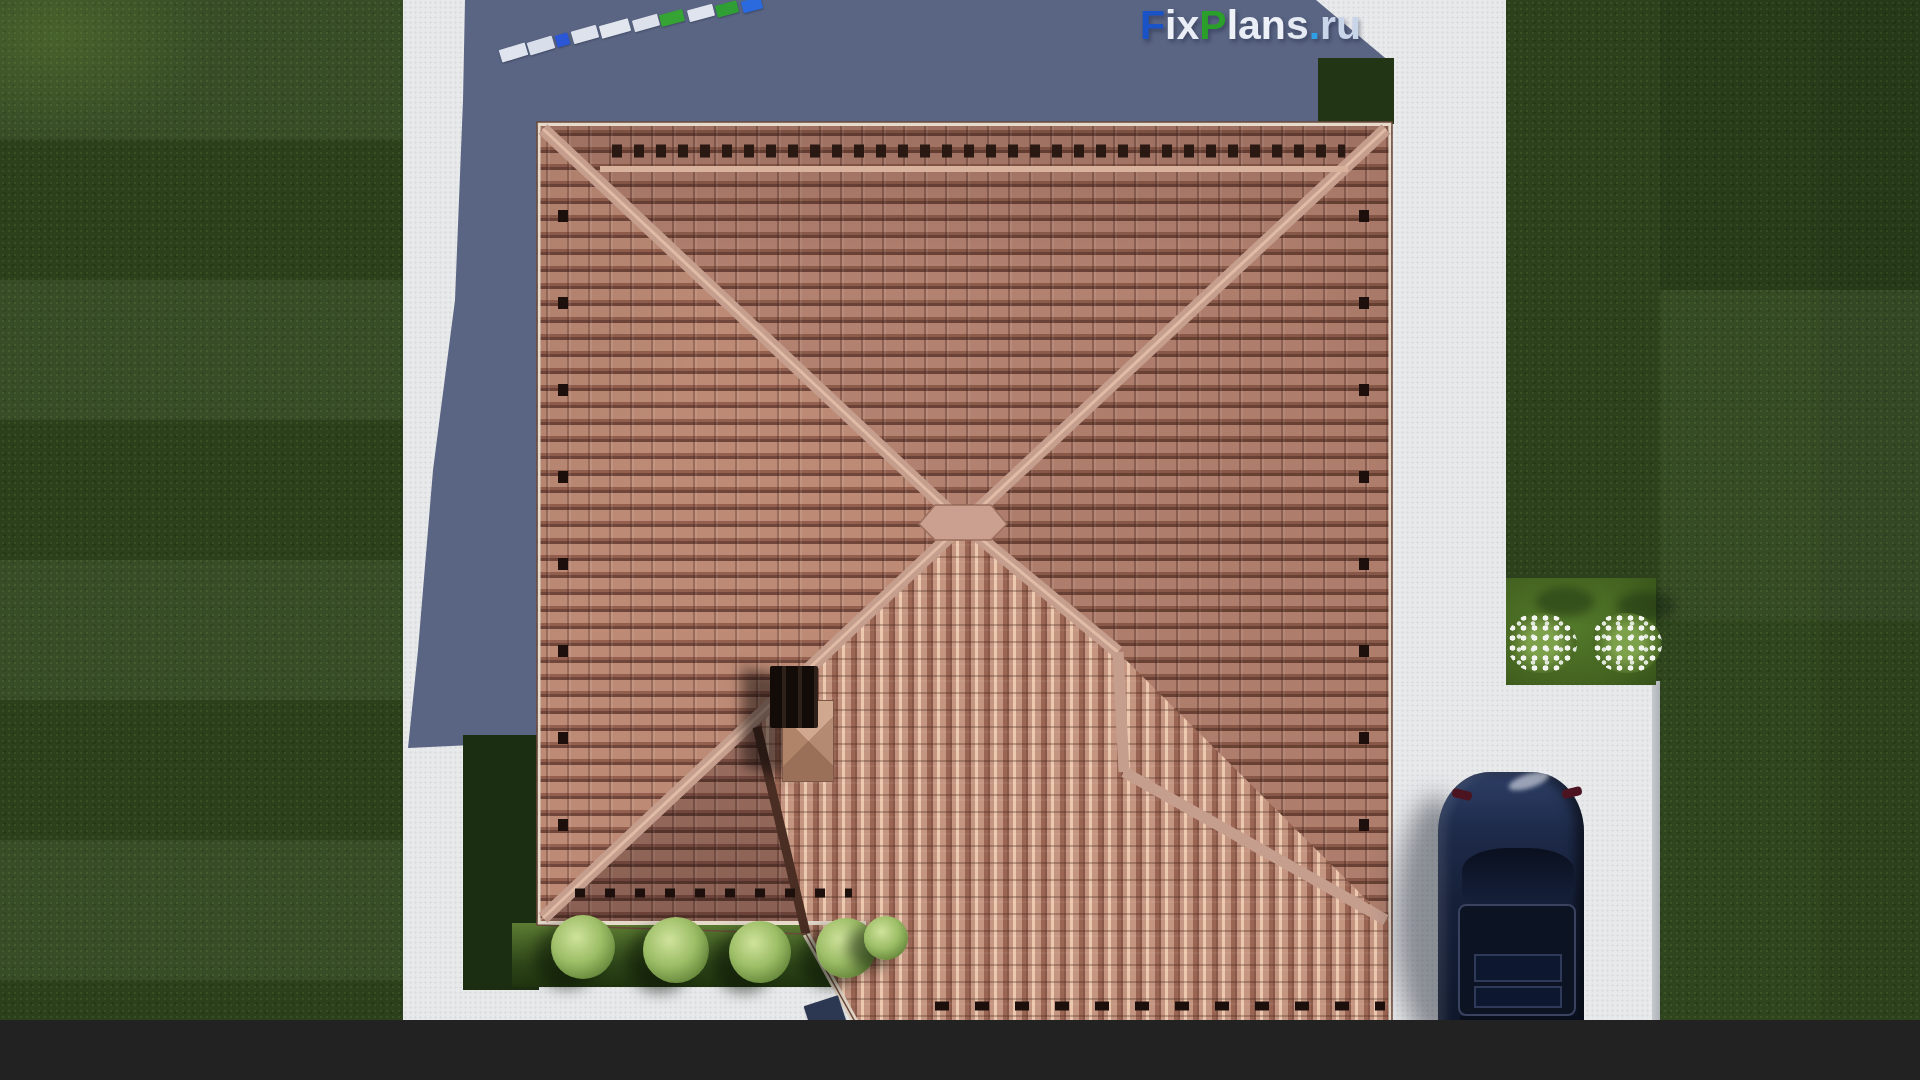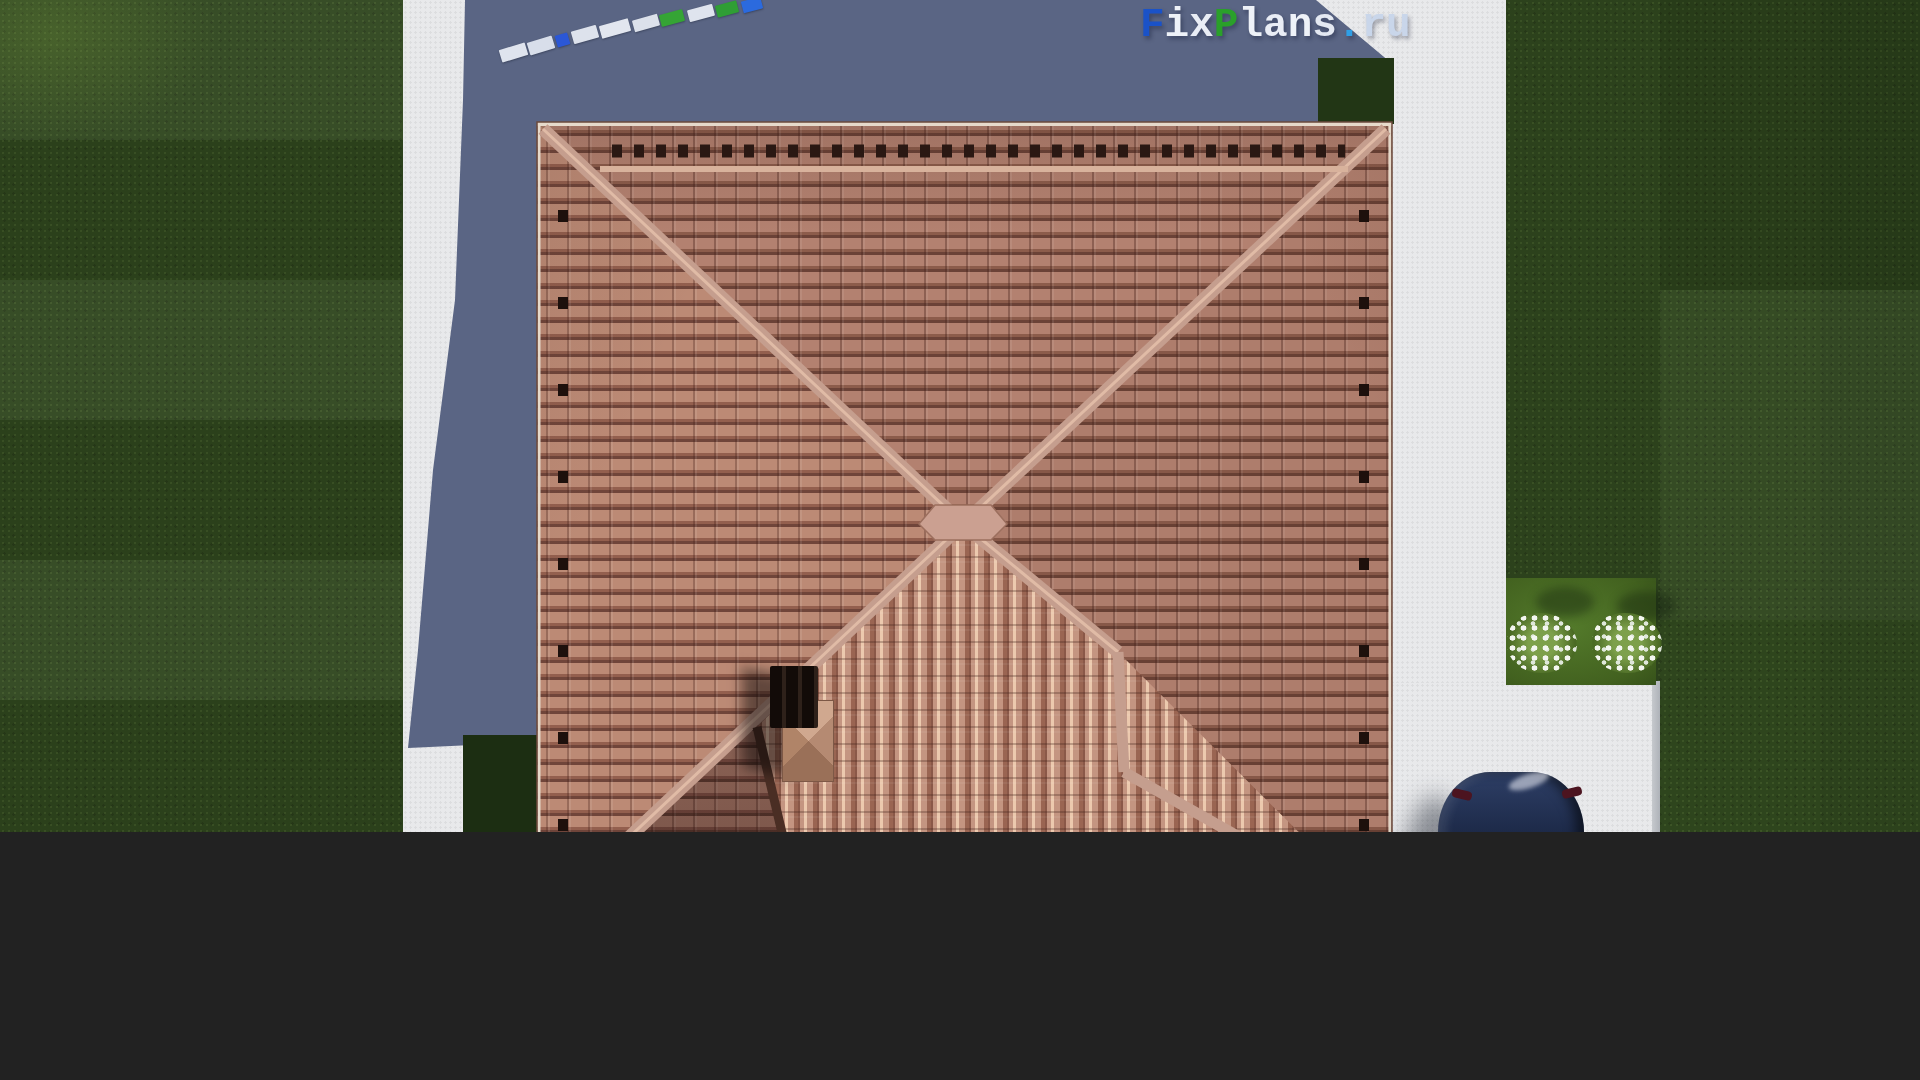--- a/index.html
+++ b/index.html
@@ -1,17 +1,17 @@
 <!DOCTYPE html>
 <html><head>
 <meta charset="utf-8">
 <style>
   html,body{margin:0;padding:0;background:#222;}
-  #stage{position:relative;width:1920px;height:832px;overflow:hidden;
-         font-family:Liberation Mono, monospace;text-align:center;}
+  #stage{position:relative;width:1920px;height:1020px;overflow:hidden;
+         font-family:Liberation Sans, sans-serif;text-align:center;}
   #stage *{position:absolute;box-sizing:border-box;}
 
   
   .grass-base{inset:0;background-color:#2e451d;
     background-image:
       radial-gradient(rgba(190,220,120,.10) 1px, transparent 1.4px),
       radial-gradient(rgba(0,0,0,.14) 1px, transparent 1.5px);
     background-size:6px 6px, 9px 9px;}
   .mow-left{left:0;top:0;width:403px;height:1080px;
     background:repeating-linear-gradient(180deg, rgba(255,255,255,.045) 0 140px, rgba(0,0,0,.07) 140px 280px);}

